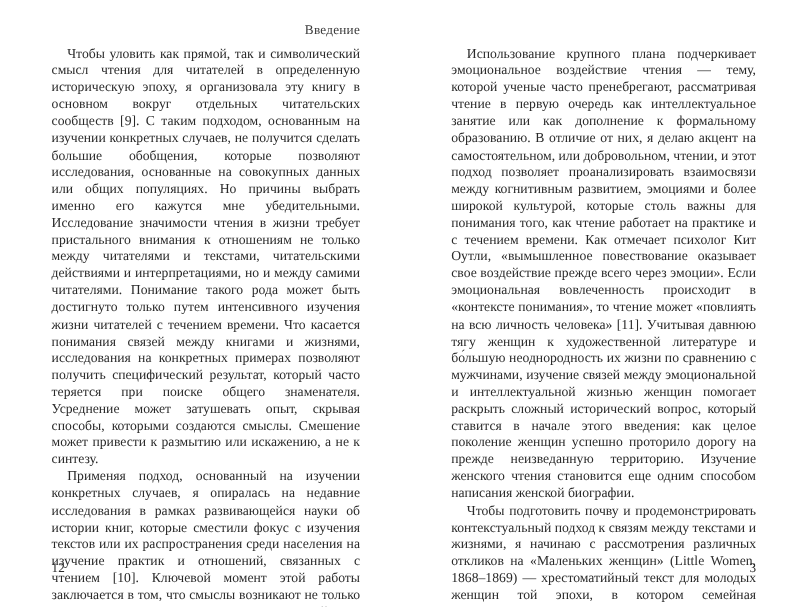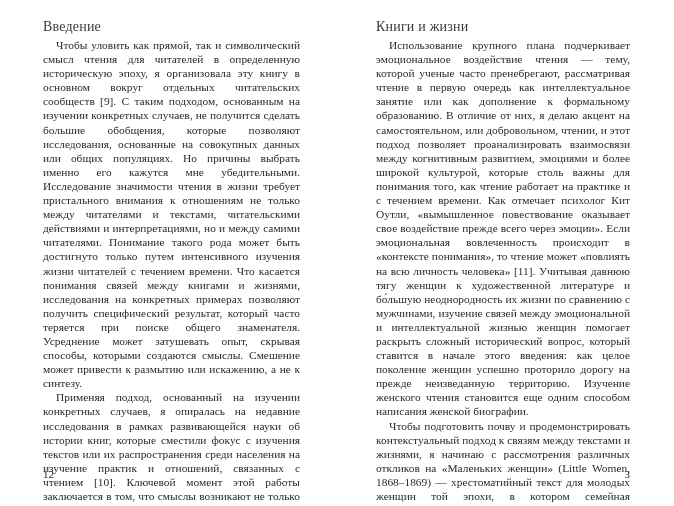--- a/index.html
+++ b/index.html
@@ -20,24 +20,24 @@
       top: 0;
       height: 506px;
       width: 337px;
     }
     .page-left { left: 0; }
     .page-right { left: 337px; }
 
     .running-head {
       position: absolute;
       top: 19px;
-      font-size: 14px;
+      font-size: 11px;
       letter-spacing: 0.2px;
       color: #3a3a3a;
-      text-align: left;
+      text-align: right;
       white-space: nowrap;
     }
     .page-left .running-head { left: 43px; width: 257px; }
     .page-right .running-head { left: 39px; width: 254px; }
 
     .body-text {
       position: absolute;
       top: 38px;
       font-size: 11.4px;
       line-height: 14.1px;
@@ -72,19 +72,18 @@
 <div class="page page-left">
   <div class="running-head">Введение</div>
   <div class="body-text">
     <p>Чтобы уловить как прямой, так и символический смысл чтения для читателей в определенную историческую эпоху, я организовала эту книгу в основном вокруг отдельных читательских сообществ [9]. С таким подходом, основанным на изучении конкретных случаев, не получится сделать большие обобщения, которые позволяют исследования, основанные на совокупных данных или общих популяциях. Но причины выбрать именно его кажутся мне убедительными. Исследование значимости чтения в жизни требует пристального внимания к отношениям не только между читателями и текстами, читательскими действиями и интерпретациями, но и между самими читателями. Понимание такого рода может быть достигнуто только путем интенсивного изучения жизни читателей с течением времени. Что касается понимания связей между книгами и жизнями, исследования на конкретных примерах позволяют получить специфический результат, который часто теряется при поиске общего знаменателя. Усреднение может затушевать опыт, скрывая способы, которыми создаются смыслы. Смешение может привести к размытию или искажению, а не к синтезу.</p>
     <p>Применяя подход, основанный на изучении конкретных случаев, я опиралась на недавние исследования в рамках развивающейся науки об истории книг, которые сместили фокус с изучения текстов или их распространения среди населения на изучение практик и отношений, связанных с чтением [10]. Ключевой момент этой работы заключается в том, что смыслы возникают не только из текстов, но и в результате взаимодействия читателей и текстов вследствие того, что читатели привносят в них и извлекают из них. Другая мысль заключается в том, что на эти взаимодействия влияет социальный контекст, в котором они происходят. В книге «Жизнь за чтением» я попыталась распространить эти идеи на изучение читателей в определенную историческую эпоху, исследуя связи между конкретными практиками чтения и долгосрочным значением чтения в жизни человека. Такой подход подчеркивает творческие возможности чтения и его способность влиять на поведение людей.</p>
   </div>
   <div class="folio">12</div>
 </div>
 
 <div class="page page-right">
-  <div class="running-head">Книги и жизни</div>
   <div class="body-text">
     <p>Использование крупного плана подчеркивает эмоциональное воздействие чтения — тему, которой ученые часто пренебрегают, рассматривая чтение в первую очередь как интеллектуальное занятие или как дополнение к формальному образованию. В отличие от них, я делаю акцент на самостоятельном, или добровольном, чтении, и этот подход позволяет проанализировать взаимосвязи между когнитивным развитием, эмоциями и более широкой культурой, которые столь важны для понимания того, как чтение работает на практике и с течением времени. Как отмечает психолог Кит Оутли, «вымышленное повествование оказывает свое воздействие прежде всего через эмоции». Если эмоциональная вовлеченность происходит в «контексте понимания», то чтение может «повлиять на всю личность человека» [11]. Учитывая давнюю тягу женщин к художественной литературе и бо́льшую неоднородность их жизни по сравнению с мужчинами, изучение связей между эмоциональной и интеллектуальной жизнью женщин помогает раскрыть сложный исторический вопрос, который ставится в начале этого введения: как целое поколение женщин успешно проторило дорогу на прежде неизведанную территорию. Изучение женского чтения становится еще одним способом написания женской биографии.</p>
     <p>Чтобы подготовить почву и продемонстрировать контекстуальный подход к связям между текстами и жизнями, я начинаю с рассмотрения различных откликов на «Маленьких женщин» (Little Women, 1868–1869) — хрестоматийный текст для молодых женщин той эпохи, в котором семейная литературная культура занимает видное место. Хотя текст заказывался как «книга для девочек» (новая издательская категория с домашним очагом в центре повествования, которая должна была составить параллель приключенческим рассказам для мальчиков), классический роман Луизы Мэй Олкотт и ее героиня Джо Марч привлекали внимание интеллектуалок, особенно</p>
   </div>
   <div class="folio">3</div>
 </div>
 
 </body></html>

